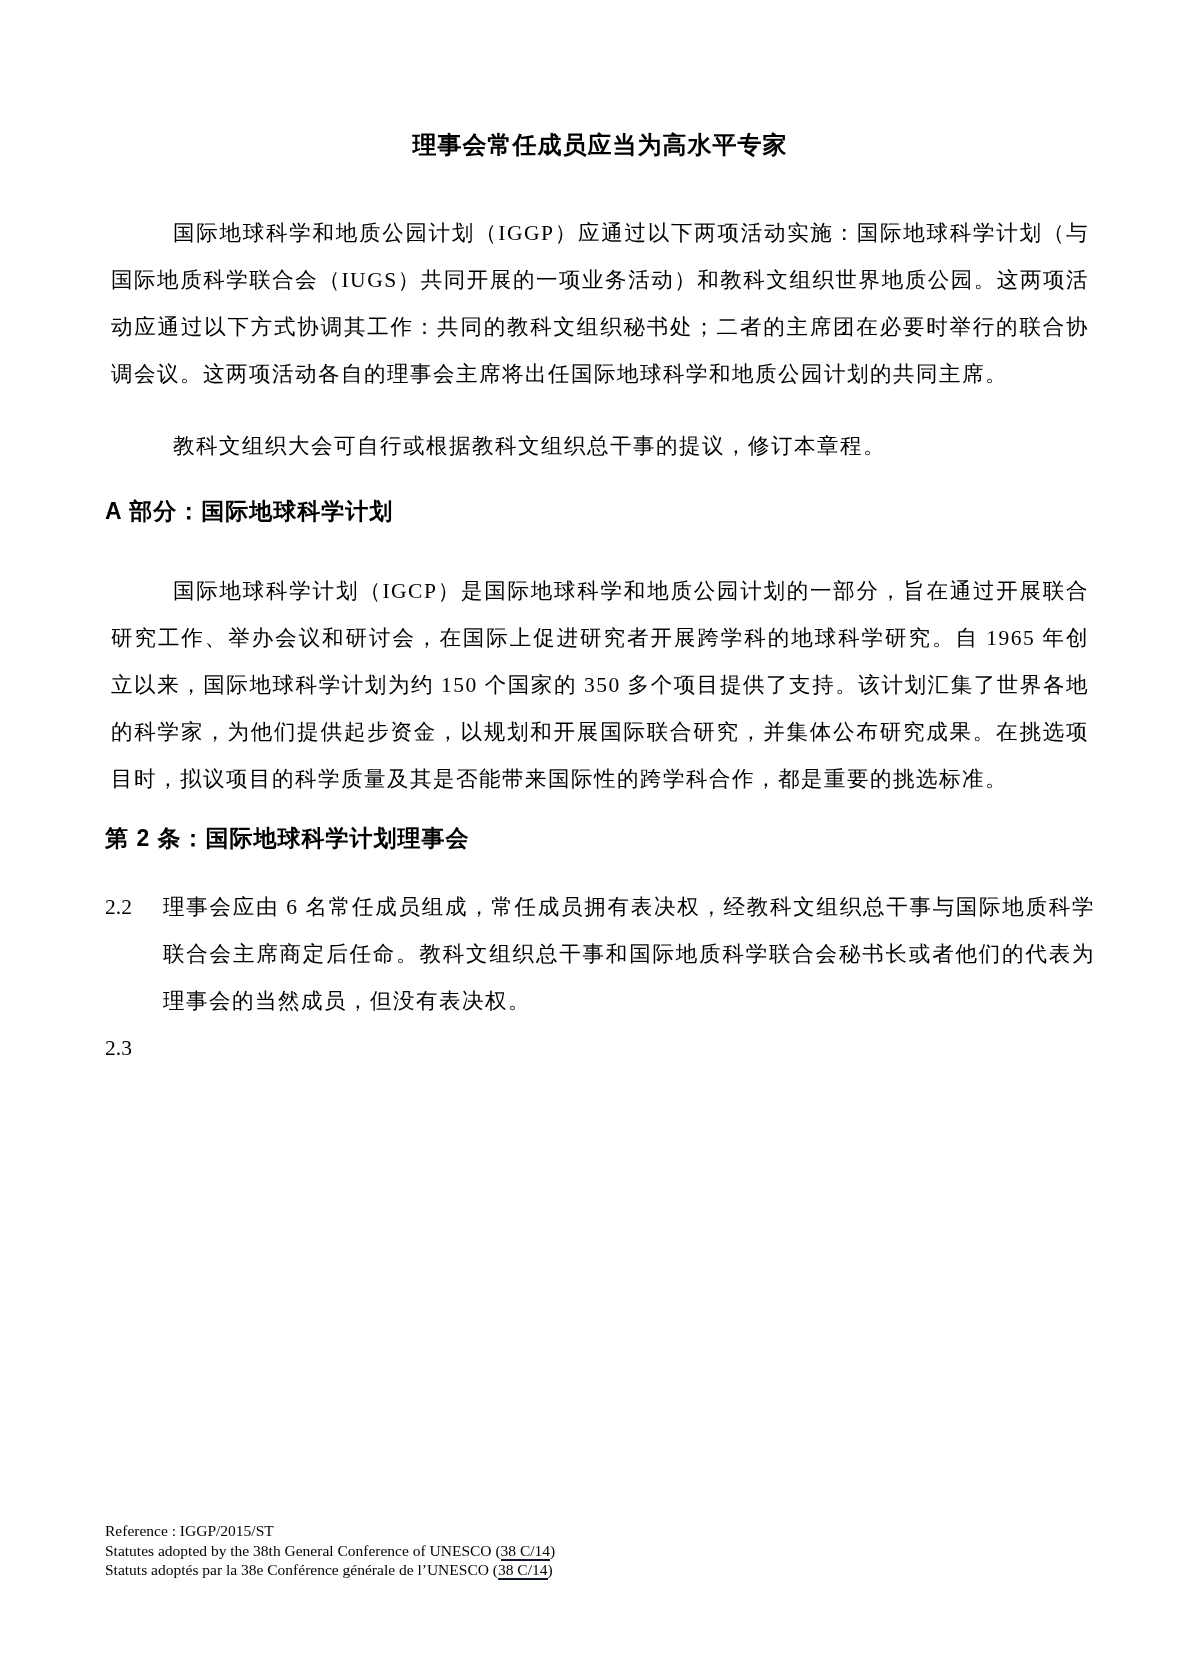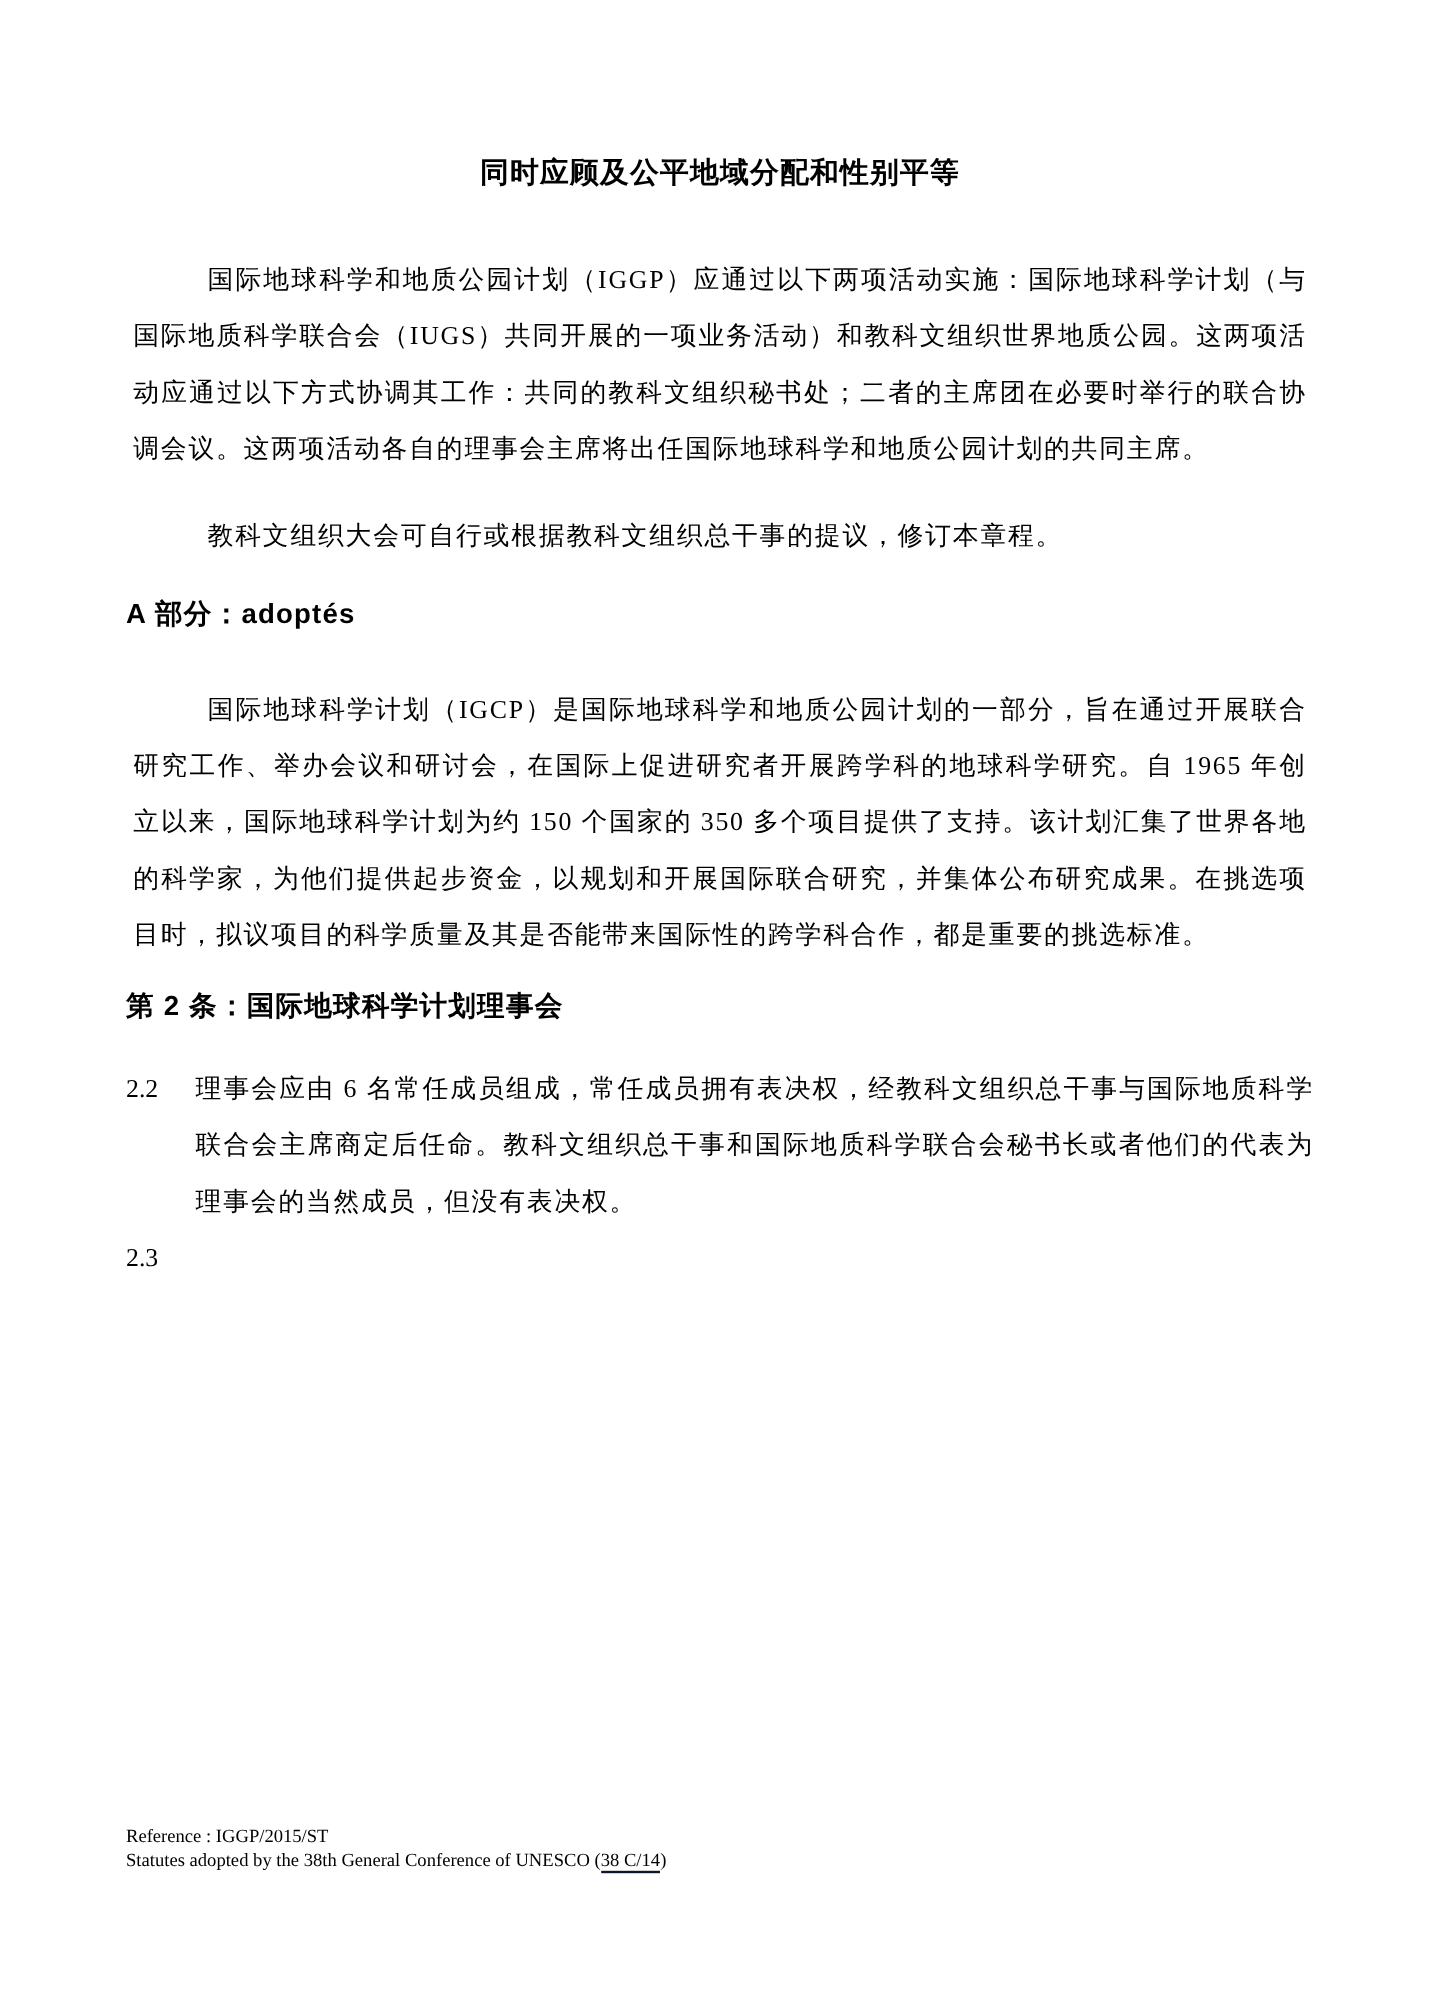--- a/index.html
+++ b/index.html
@@ -79,36 +79,37 @@
     text-decoration: none;
     border-bottom: 2px solid #0f172a;
     cursor: pointer;
   }
 </style>
 </head>
 <body>
 
 <div class="page">
 
-  <h1 class="doc-title">同时应顾及公平地域分配和性别平等</h1>
+  <h1 class="doc-title">理事会常任成员应当为高水平专家</h1>
 
   <p id="p1" class="para indent">国际地球科学和地质公园计划（IGGP）应通过以下两项活动实施：国际地球科学计划（与国际地质科学联合会（IUGS）共同开展的一项业务活动）和教科文组织世界地质公园。这两项活动应通过以下方式协调其工作：共同的教科文组织秘书处；二者的主席团在必要时举行的联合协调会议。这两项活动各自的理事会主席将出任国际地球科学和地质公园计划的共同主席。</p>
 
   <p id="p2" class="para indent">教科文组织大会可自行或根据教科文组织总干事的提议，修订本章程。</p>
 
-  <h2 id="heading-a" class="heading">A 部分：adoptés</h2>
+  <h2 id="heading-a" class="heading">A 部分：国际地球科学计划</h2>
 
 
   <p id="p3" class="para indent">国际地球科学计划（IGCP）是国际地球科学和地质公园计划的一部分，旨在通过开展联合研究工作、举办会议和研讨会，在国际上促进研究者开展跨学科的地球科学研究。自 1965 年创立以来，国际地球科学计划为约 150 个国家的 350 多个项目提供了支持。该计划汇集了世界各地的科学家，为他们提供起步资金，以规划和开展国际联合研究，并集体公布研究成果。在挑选项目时，拟议项目的科学质量及其是否能带来国际性的跨学科合作，都是重要的挑选标准。</p>
 
   <h2 id="heading-2" class="heading">第 2 条：国际地球科学计划理事会</h2>
 
   <div class="num-list">
     <div class="num-item"><span class="item-num">2.2</span><span>理事会应由 6 名常任成员组成，常任成员拥有表决权，经教科文组织总干事与国际地质科学联合会主席商定后任命。教科文组织总干事和国际地质科学联合会秘书长或者他们的代表为理事会的当然成员，但没有表决权。</span></div>
     <div class="num-item"><span class="item-num">2.3</span></div>
   </div>
 
   <div class="footer">
     <div class="footer-line">Reference : IGGP/2015/ST</div>
     <div class="footer-line"><span>Statutes adopted by the 38th General Conference of UNESCO (</span><a class="doc-link">38 C/14</a><span>)</span></div>
+    <div class="footer-line"><span>Statuts adoptés par la 38e Conférence générale de l’UNESCO (</span><a class="doc-link">38 C/14</a><span>)</span></div>
   </div>
 
 </div>
 
 </body></html>

